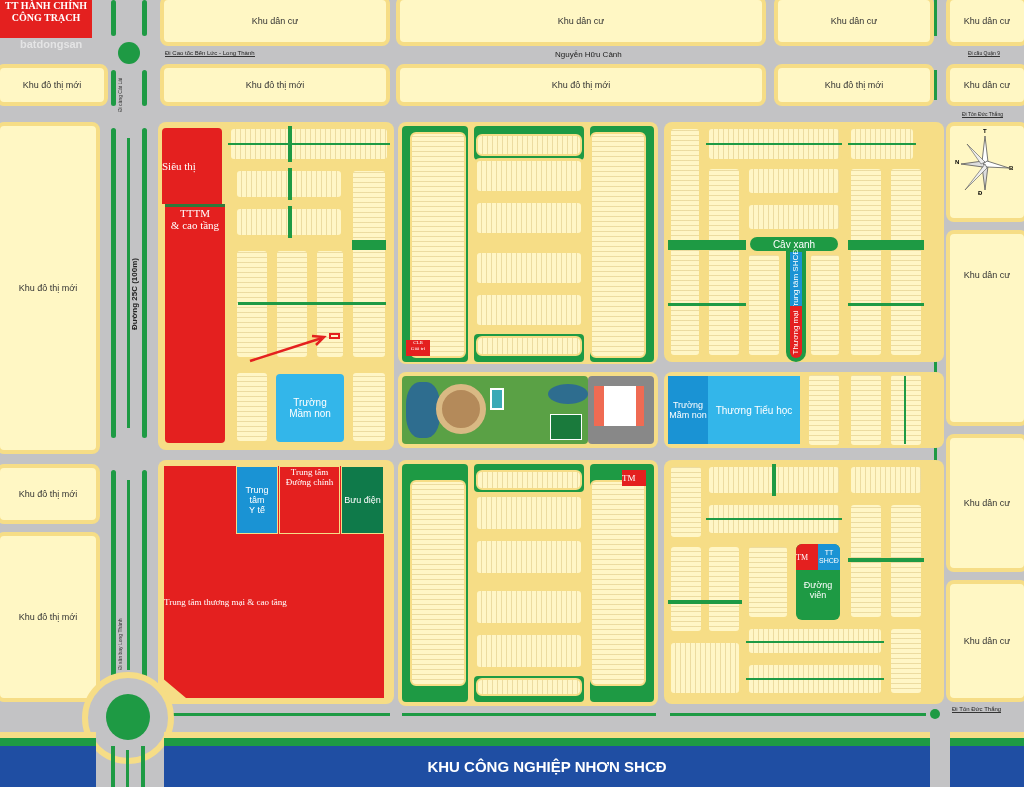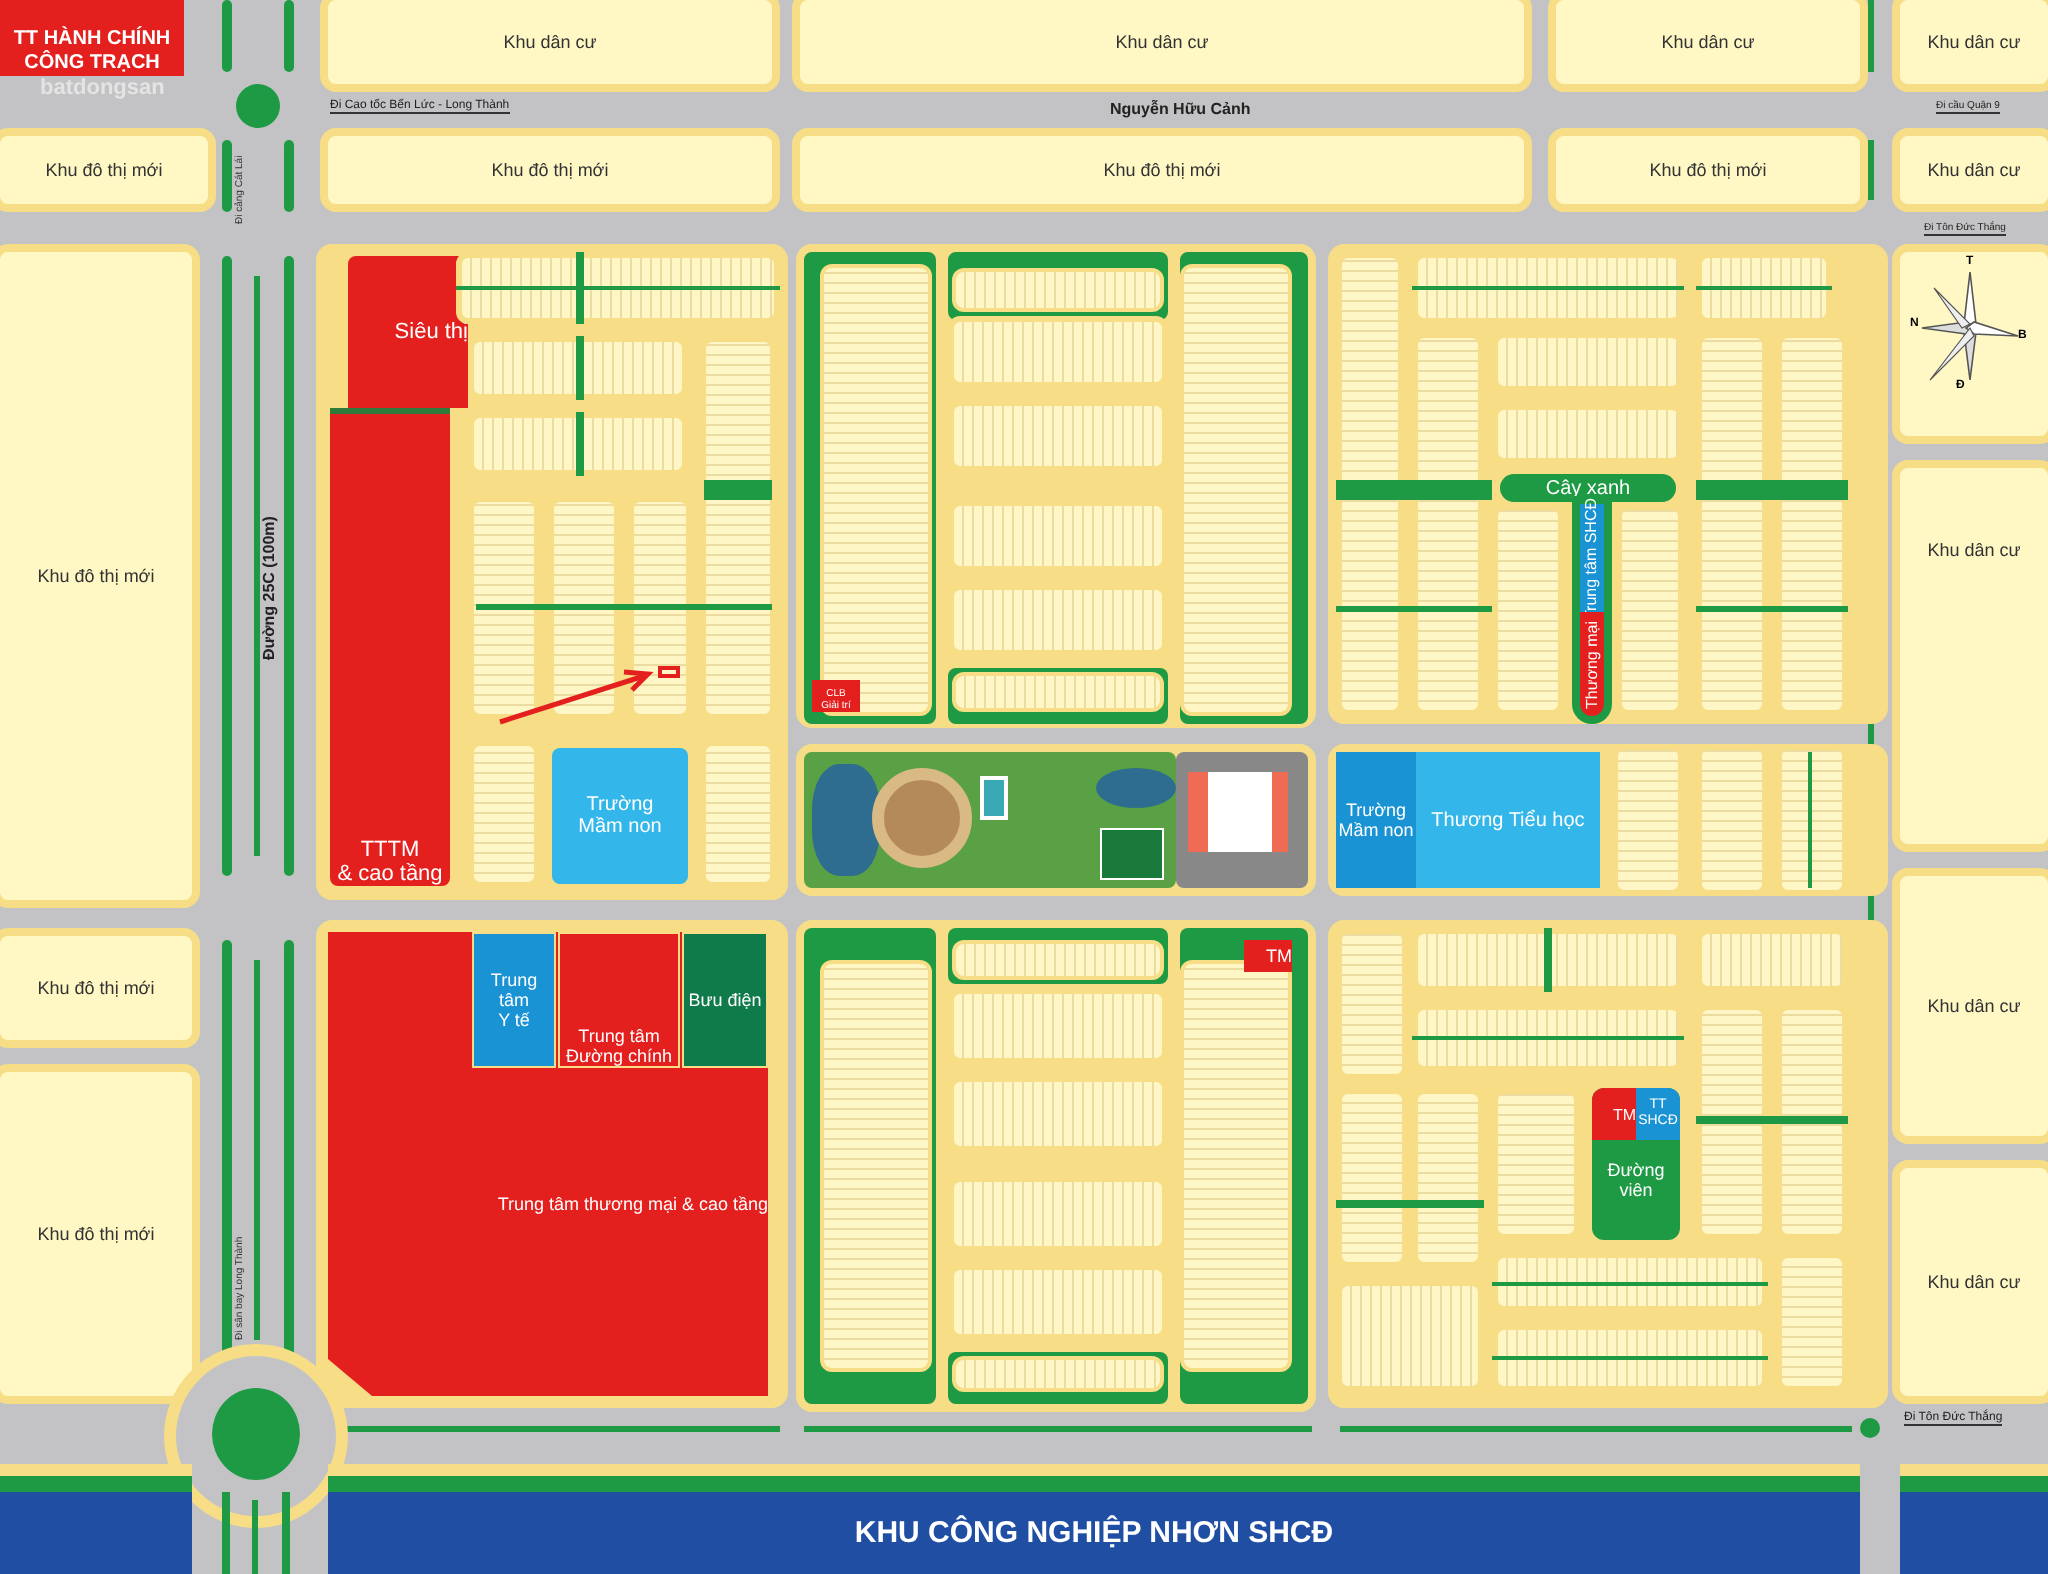--- a/index.html
+++ b/index.html
@@ -4,21 +4,21 @@
 <style>
   * { box-sizing: border-box; margin: 0; padding: 0; }
   body { width: 1024px; height: 787px; overflow: hidden; background: #c3c3c5; font-family: "Liberation Sans", sans-serif; position: relative; }
   .abs { position: absolute; }
   .zone { position: absolute; background: #fff7c4; border: 4px solid #f6dd86; border-radius: 8px; display: flex; align-items: center; justify-content: center; font-size: 9px; color: #333; text-align: center; }
   .block { position: absolute; background: #fff6c6; border: 3px solid #f6dd86; border-radius: 6px; overflow: hidden;
     background-image: repeating-linear-gradient(90deg, transparent 0 5px, rgba(200,170,90,0.35) 5px 6px); }
   .block.h { background-image: repeating-linear-gradient(90deg, transparent 0 4px, rgba(200,170,90,0.35) 4px 5px); }
   .block.v { background-image: repeating-linear-gradient(0deg, transparent 0 4px, rgba(200,170,90,0.35) 4px 5px); }
   .gline { position: absolute; background: #1e9a44; }
-  .red { position: absolute; background: #e4201f; color: #fff; display: flex; align-items: center; justify-content: flex-end; text-align: center; font-family: Liberation Sans, sans-serif; }
+  .red { position: absolute; background: #e4201f; color: #fff; display: flex; align-items: center; justify-content: flex-start; text-align: center; font-family: Liberation Serif, serif; }
   .blue { position: absolute; background: #33b6ea; color: #fff; display: flex; align-items: center; justify-content: center; text-align: center; }
   .dblue { position: absolute; background: #1a93d4; color: #fff; display: flex; align-items: center; justify-content: center; text-align: center; }
   .dgreen { position: absolute; background: #0f7a4a; color: #fff; display: flex; align-items: center; justify-content: center; text-align: center; }
   .green { position: absolute; background: #1e9a44; color: #fff; display: flex; align-items: center; justify-content: center; text-align: center; }
   .vlbl { position: absolute; font-size: 4px; color: #333; white-space: nowrap; transform: rotate(-90deg); transform-origin: left top; }
   .roadnote { position: absolute; font-size: 6px; color: #222; white-space: nowrap; border-bottom: 1px solid #333; }
 </style>
 </head>
 <body>
 
@@ -37,21 +37,21 @@
     <span>Khu dân cư</span>
   </div>
 <div class="zone" style="left:774px;top:-4px;width:160px;height:50px;">
     <span>Khu dân cư</span>
   </div>
 <div class="zone" style="left:946px;top:-4px;width:82px;height:50px;">
     <span>Khu dân cư</span>
   </div>
 
 <div class="roadnote" style="left:165px;top:50px;">Đi Cao tốc Bến Lức - Long Thành</div>
-<div class="abs" style="left:555px;top:50px;font-size:8px;font-weight:bold;color:#222;">Nguyễn Hữu Cảnh</div>
+<div class="abs" style="left:555px;top:50px;font-size:8px;font-weight:normal;color:#222;">Nguyễn Hữu Cảnh</div>
 <div class="roadnote" style="left:968px;top:50px;font-size:5px;">Đi cầu Quận 9</div>
 <div class="roadnote" style="left:962px;top:111px;font-size:5px;">Đi Tôn Đức Thắng</div>
 
 <div class="zone" style="left:-4px;top:64px;width:112px;height:42px;">
     <span>Khu đô thị mới</span>
   </div>
 <div class="zone" style="left:160px;top:64px;width:230px;height:42px;">
     <span>Khu đô thị mới</span>
   </div>
 <div class="zone" style="left:396px;top:64px;width:370px;height:42px;">
@@ -114,21 +114,21 @@
     <polygon points="12,14 30,32 26,34" fill="#eee" stroke="#555" stroke-width="0.6"></polygon>
     <polygon points="10,60 30,34 32,38" fill="#eee" stroke="#555" stroke-width="0.6"></polygon>
   </svg>
   <span class="abs" style="left:28px;top:-2px;font-size:6px;font-weight:bold;">T</span>
   <span class="abs" style="left:0;top:29px;font-size:6px;font-weight:bold;">N</span>
   <span class="abs" style="left:54px;top:35px;font-size:6px;font-weight:bold;">B</span>
   <span class="abs" style="left:23px;top:60px;font-size:6px;font-weight:bold;">Đ</span>
 </div>
 
 <div class="abs" style="left:158px;top:122px;width:236px;height:328px;background:#f6dd86;border-radius:8px;"></div>
-<div class="red" style="left:174px;top:128px;width:60px;height:76px;font-size:11px;border-radius:4px 4px 0 0;">
+<div class="red" style="left:162px;top:128px;width:60px;height:76px;font-size:11px;border-radius:4px 4px 0 0;">
     <span>Siêu thị</span>
   </div>
 <div class="abs" style="left:165px;top:204px;width:60px;height:3px;background:#2e7a3a;"></div>
 <div class="red" style="left:165px;top:207px;width:60px;height:236px;font-size:11px;flex-direction:column;border-radius:0 0 4px 4px;">
   <span>TTTM</span>
   <span>&amp; cao tầng</span>
 </div>
 <div class="block h" style="left:228px;top:126px;width:162px;height:36px;"></div>
 <div class="gline" style="left:228px;top:143px;width:162px;height:2px;"></div>
 <div class="gline" style="left:288px;top:126px;width:4px;height:36px;"></div>

